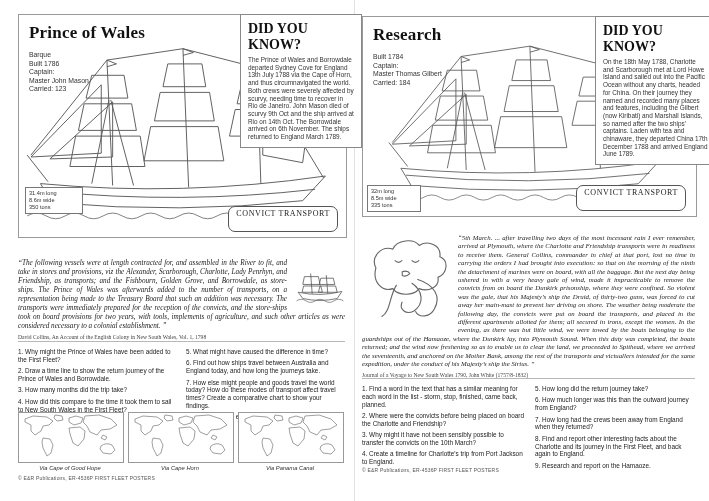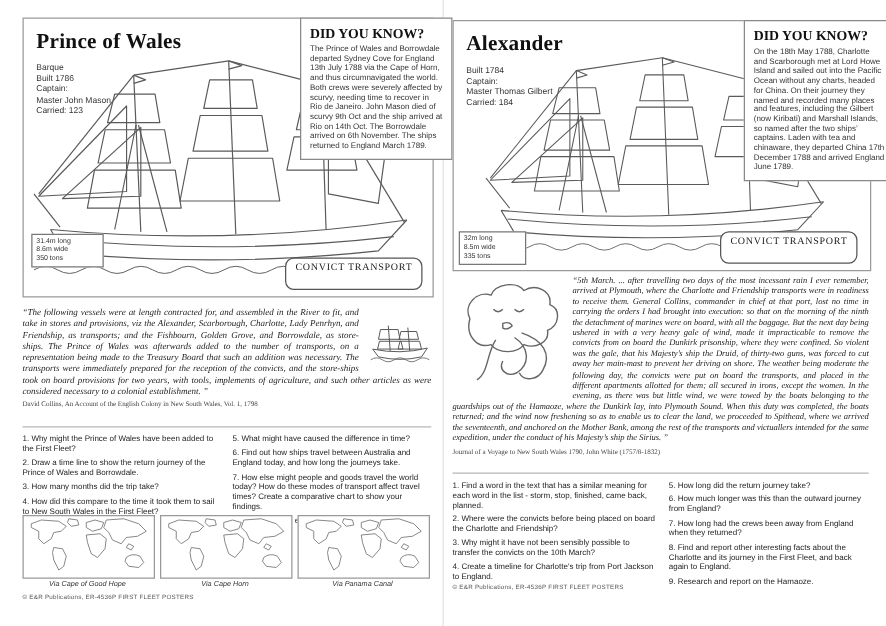--- a/index.html
+++ b/index.html
@@ -15,25 +15,25 @@
               font-weight:bold;font-size:17px;color:#111;letter-spacing:.2px;}
   .ship-details{position:absolute;left:10px;top:36px;font-size:6.8px;line-height:8.6px;
                 color:#333;white-space:pre-line;}
   .ship-art{position:absolute;}
   .dims{position:absolute;border:1px solid #777;background:#fff;padding:2px 3px;
         font-size:5.6px;line-height:7px;color:#333;white-space:pre-line;z-index:3;}
   .convict{position:absolute;border:1px solid #555;border-radius:7px;background:#fff;
            padding:2px 7px 13px;font-family:"Liberation Serif",serif;font-size:8px;
            letter-spacing:.6px;color:#222;z-index:3;}
   .dyk{position:absolute;border:1px solid #888;background:#fff;padding:6px 7px;z-index:4;}
-  .dyk-title{font-family:"Liberation Serif",serif;font-weight:bold;font-size:11px;
+  .dyk-title{font-family:"Liberation Serif",serif;font-weight:bold;font-size:14px;
              margin-bottom:3px;color:#111;}
   .dyk-body{font-size:6.4px;line-height:7.7px;color:#333;}
 
-  .quote-wrap{position:absolute;}
+  .quote-wrap{position:absolute;margin-top:13px;}
   .quote{font-family:"Liberation Serif",serif;font-style:italic;font-size:7.2px;
          line-height:9px;color:#222;text-align:justify;}
   .quote-right{font-size:6.8px;line-height:8.4px;}
   .attr{font-family:"Liberation Serif",serif;font-size:5.6px;color:#444;margin-top:3px;}
   .float-ship{float:right;width:50px;height:38px;margin:8px 0 2px 8px;}
   .float-cloud{float:left;width:88px;height:94px;margin:2px 8px 2px 0;}
 
   .rule{position:absolute;border-top:1px solid #b8b8b8;height:0;}
   .qcol{position:absolute;font-size:6.4px;line-height:7.8px;color:#222;}
   .q-item{margin-bottom:3.6px;}
@@ -182,21 +182,21 @@
       </div>
       <div class="mapcap">Via Panama Canal</div>
     </div>
 
     <div class="footer" style="left:18px;top:475px;">© E&amp;R Publications, ER-4536P FIRST FLEET POSTERS</div>
   </div>
 
   <div class="page page-right">
 
     <div class="panel" style="left:7px;top:16px;width:333px;height:199px;">
-      <div class="ship-title">Alexander</div>
+      <div class="ship-title">Research</div>
       <div class="ship-details">Built 1784
 Captain:
 Master Thomas Gilbert
 Carried: 184</div>
       <svg class="ship-art" style="left:4px;top:24px;" width="324" height="172" viewBox="0 0 330 200">
           <use href="#tallship"></use>
         </svg>
       <div class="dims" style="left:4px;top:168px;width:46px;">32m long
 8.5m wide
 335 tons</div>

